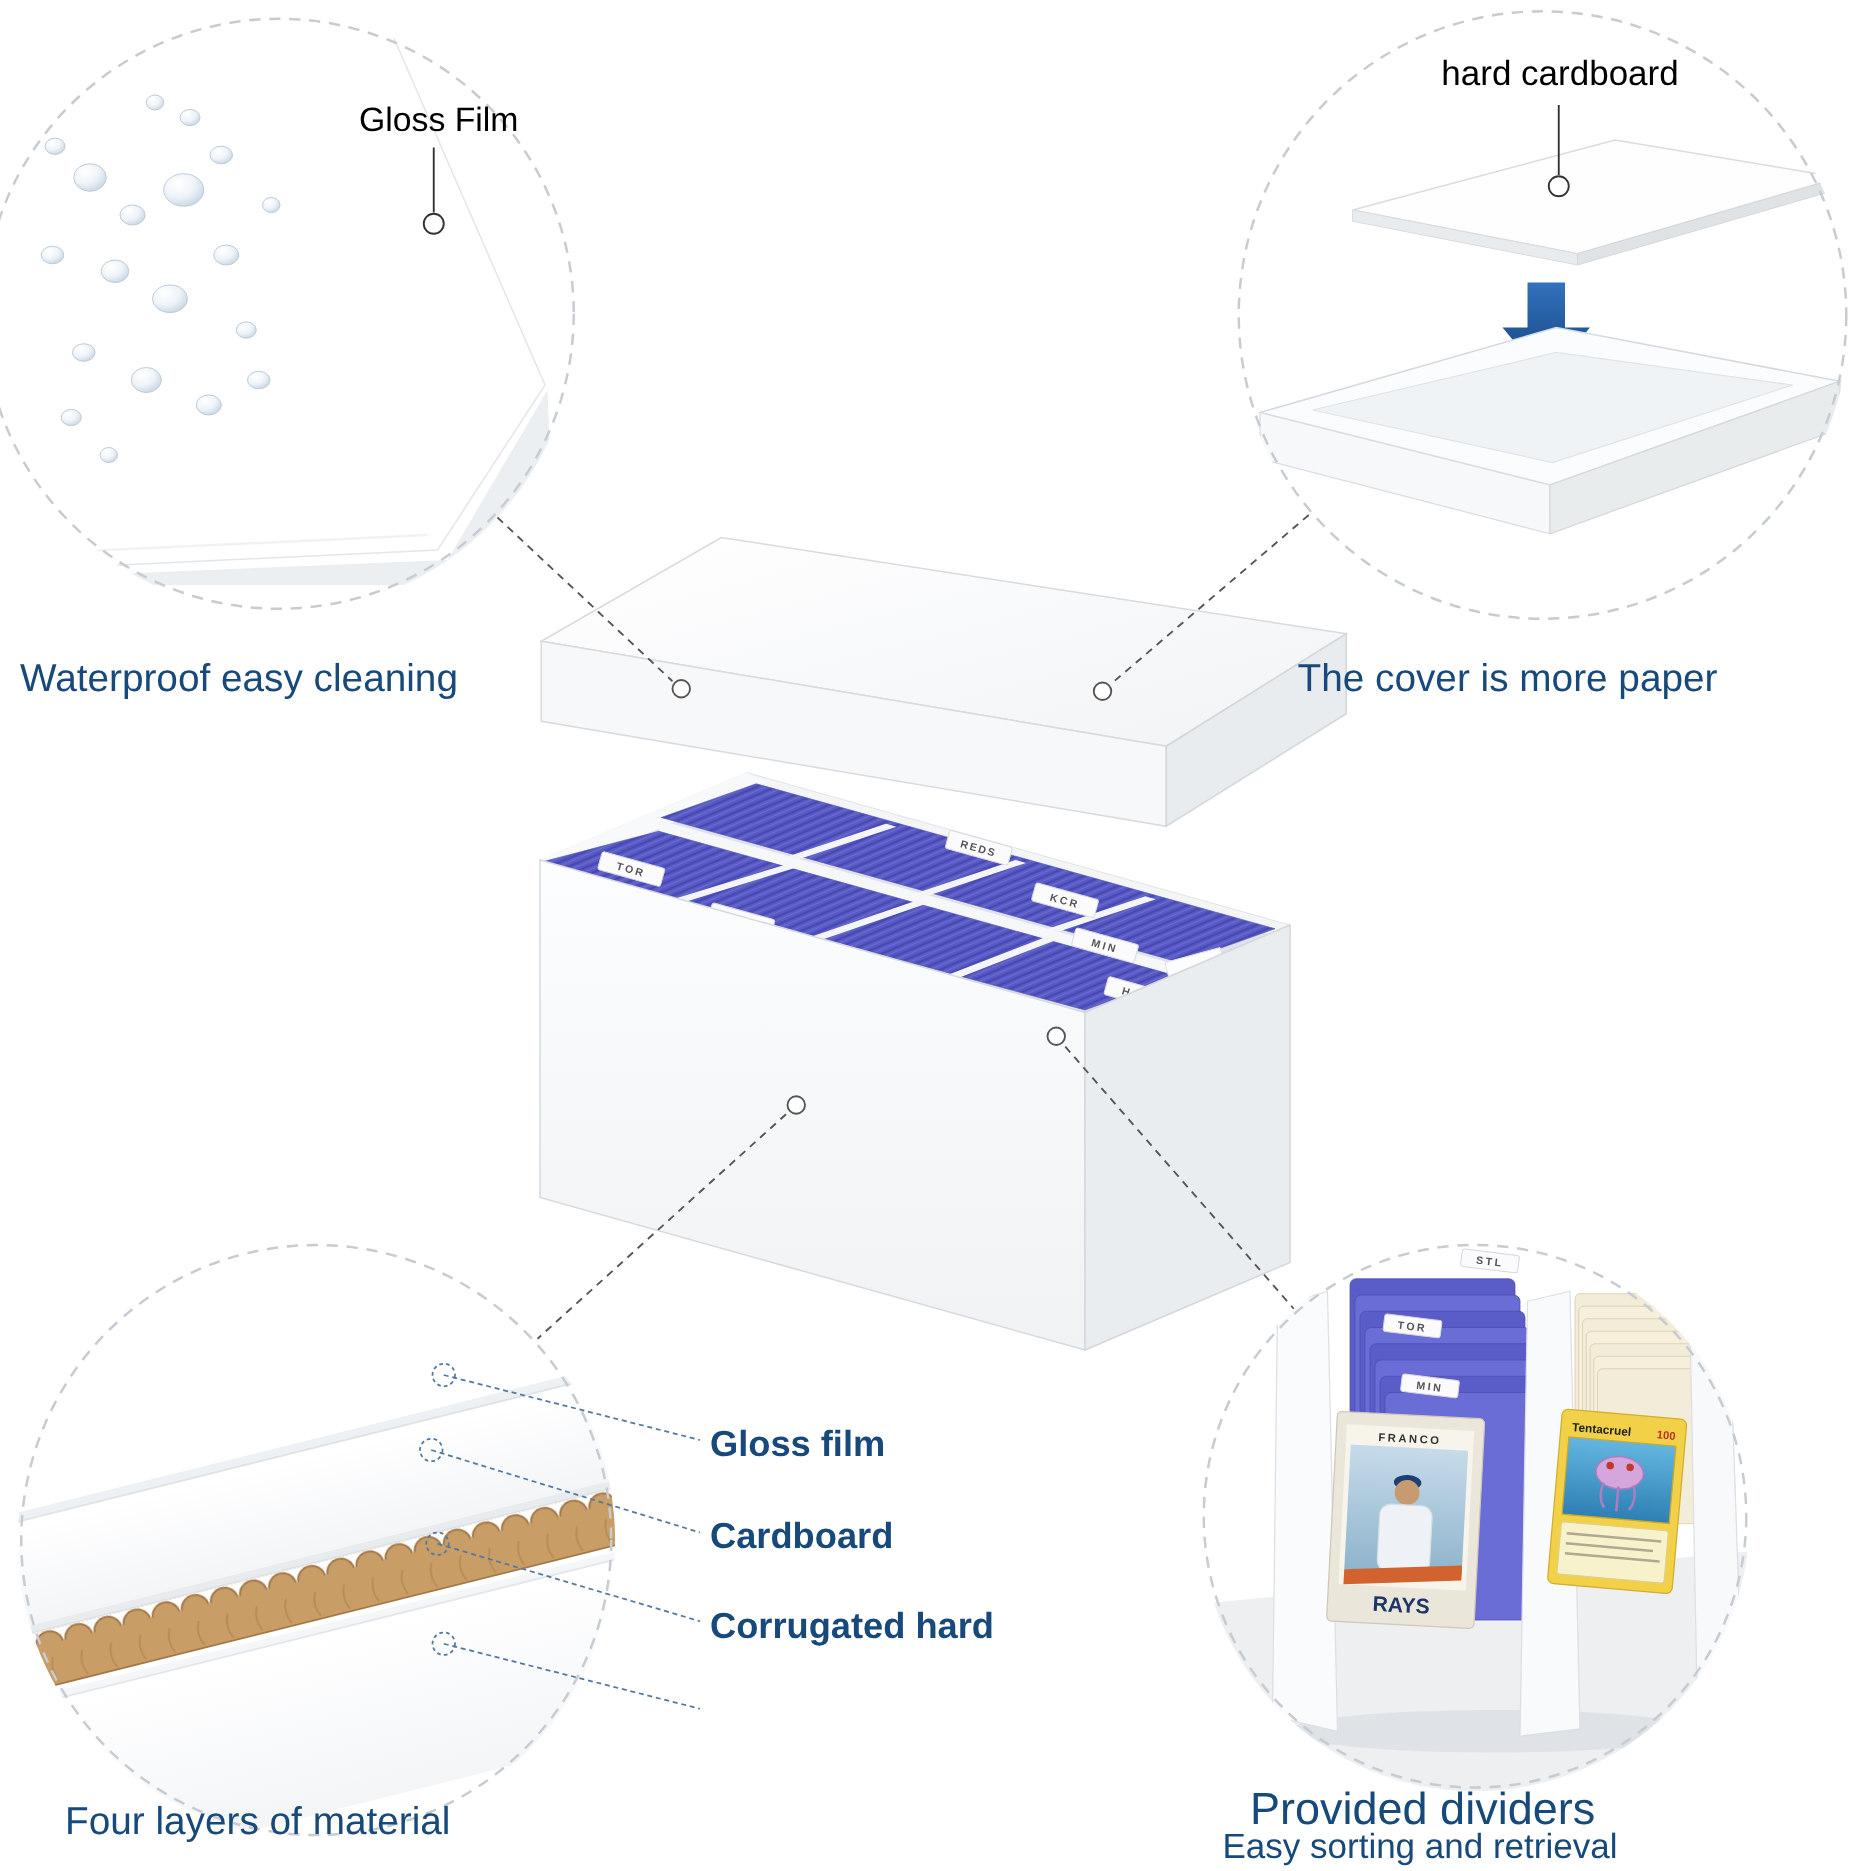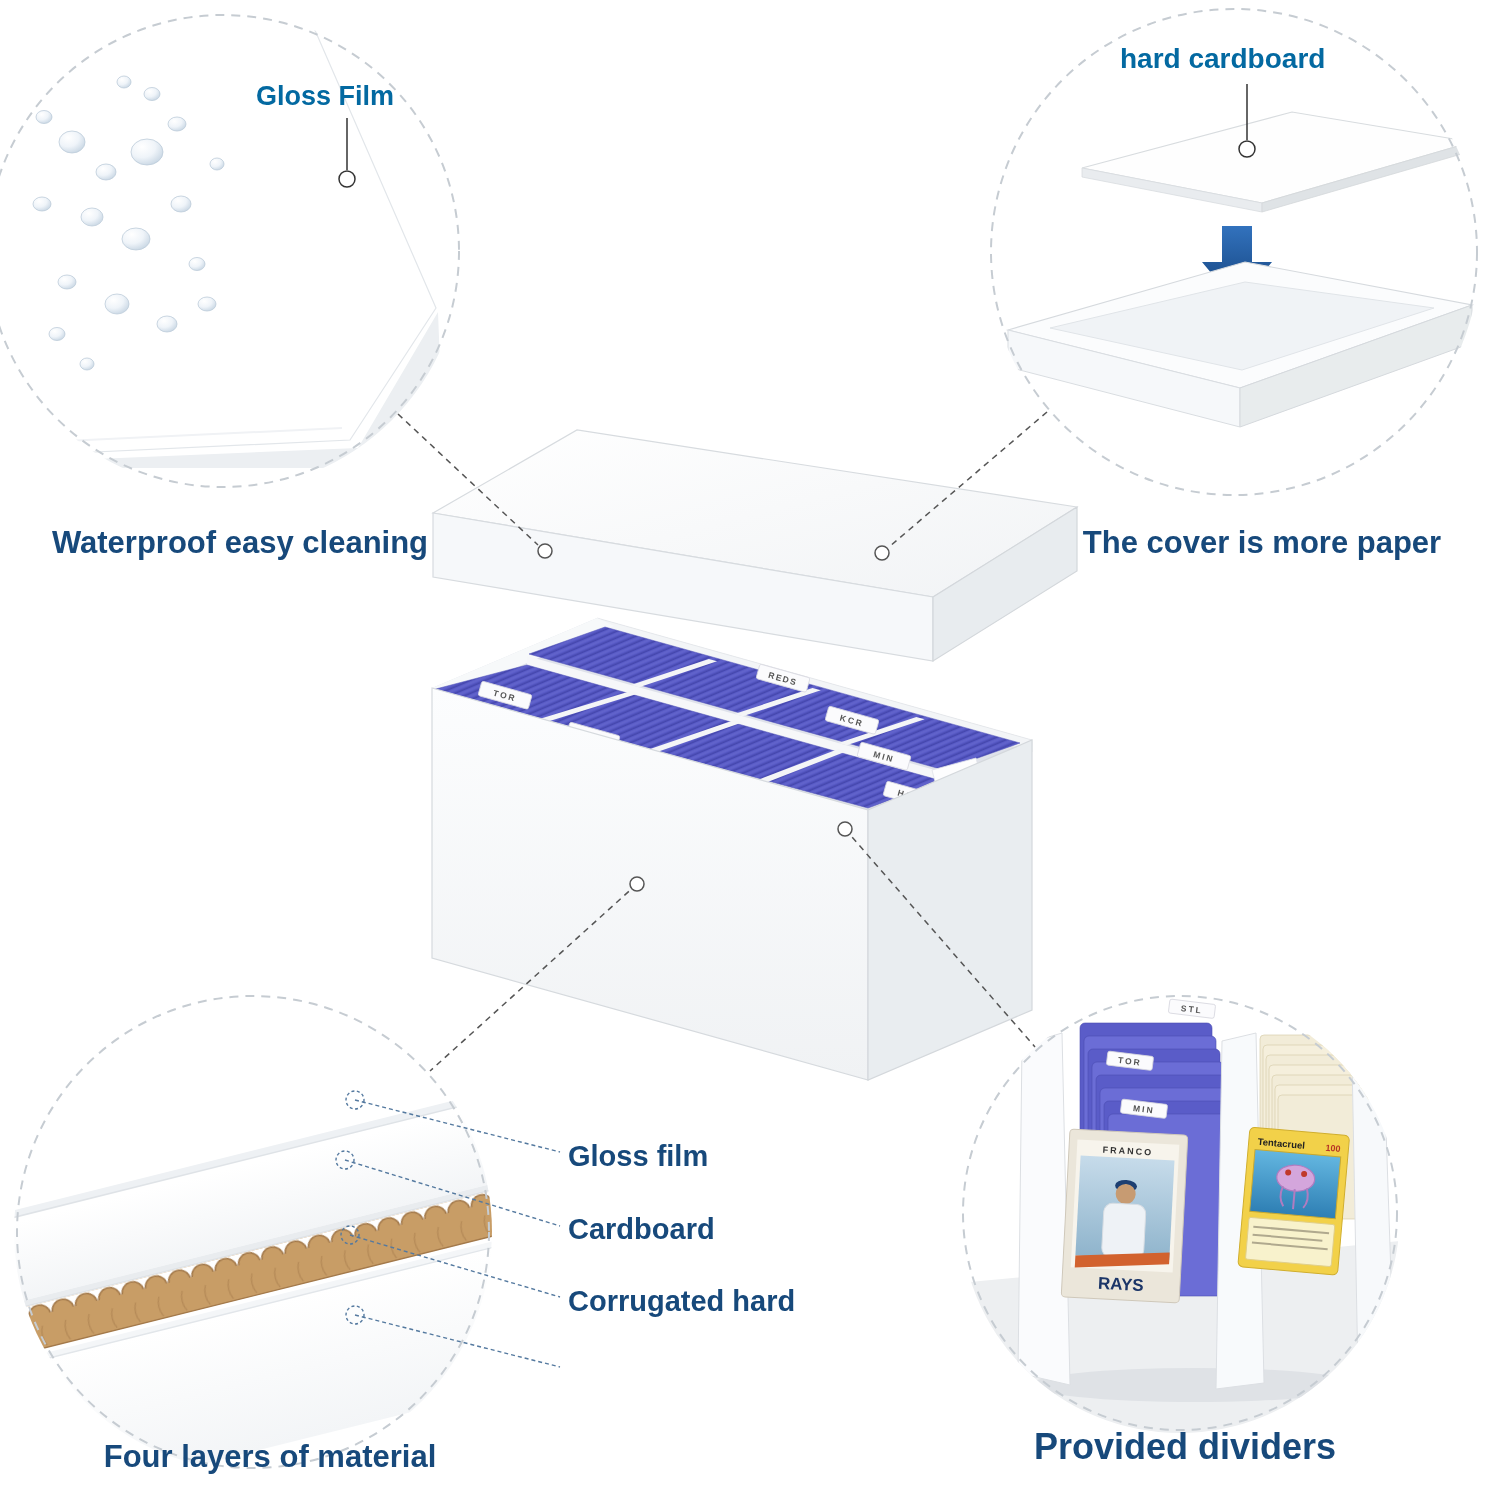--- a/index.html
+++ b/index.html
@@ -2,22 +2,22 @@
 <html><head>
 <meta charset="utf-8">
 <style>
   *{margin:0;padding:0;box-sizing:border-box}
   body{background:#ffffff}
   #canvas{position:relative;width:1497px;height:1497px;background:#fff;overflow:hidden;
           font-family:"Liberation Sans",sans-serif;}
   .abs{position:absolute}
   .callout{position:absolute;border-radius:50%;overflow:hidden;background:#fff}
   .callout svg{display:block;width:100%;height:100%}
-  .caption{position:absolute;font-weight:bold;color:#17497B;text-align:center;line-height:1.05;z-index:4}
-  .blacklabel{position:absolute;font-weight:bold;color:#0369a1;text-align:left;line-height:1.05;z-index:4}
+  .caption{position:absolute;font-weight:normal;color:#17497B;text-align:left;line-height:1.05;z-index:4}
+  .blacklabel{position:absolute;font-weight:normal;color:#000000;text-align:center;line-height:1.05;z-index:4}
   .layerlabel{position:absolute;font-weight:bold;color:#17497B;font-size:29px;text-align:left;z-index:4}
   svg{display:block}
   #main-box-svg{z-index:2}
   #overlay{z-index:3;pointer-events:none}
   .callout{z-index:1}
 </style>
 </head>
 <body>
 
 <div id="canvas">
@@ -314,14 +314,15 @@
 
   <div class="caption" style="left:1038px;top:527px;width:448px;font-size:31px">The cover is more paper</div>
 
   <div class="layerlabel" style="left:568px;top:1140px;width:330px">Gloss film</div>
   <div class="layerlabel" style="left:568px;top:1213px;width:330px">Cardboard</div>
   <div class="layerlabel" style="left:568px;top:1285px;width:330px">Corrugated hard</div>
 
   <div class="caption" style="left:52px;top:1441px;width:436px;font-size:31px">Four layers of material</div>
 
   <div class="caption" style="left:1000px;top:1428px;width:370px;font-size:36px">Provided dividers</div>
+  <div class="caption" style="left:978px;top:1462px;width:414px;font-size:28px">Easy sorting and retrieval</div>
 
 </div>
 
 </body></html>

